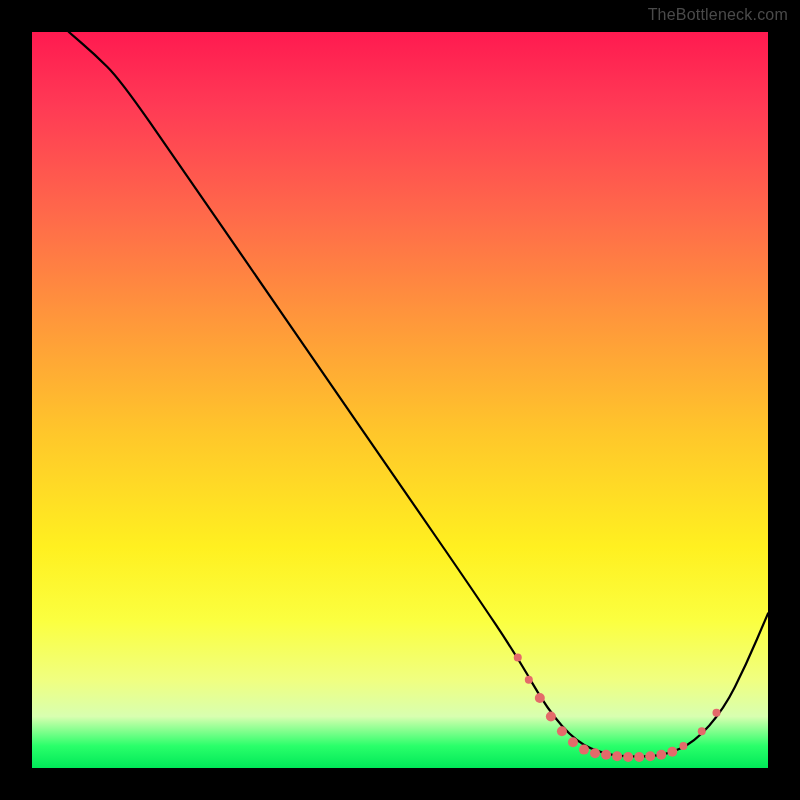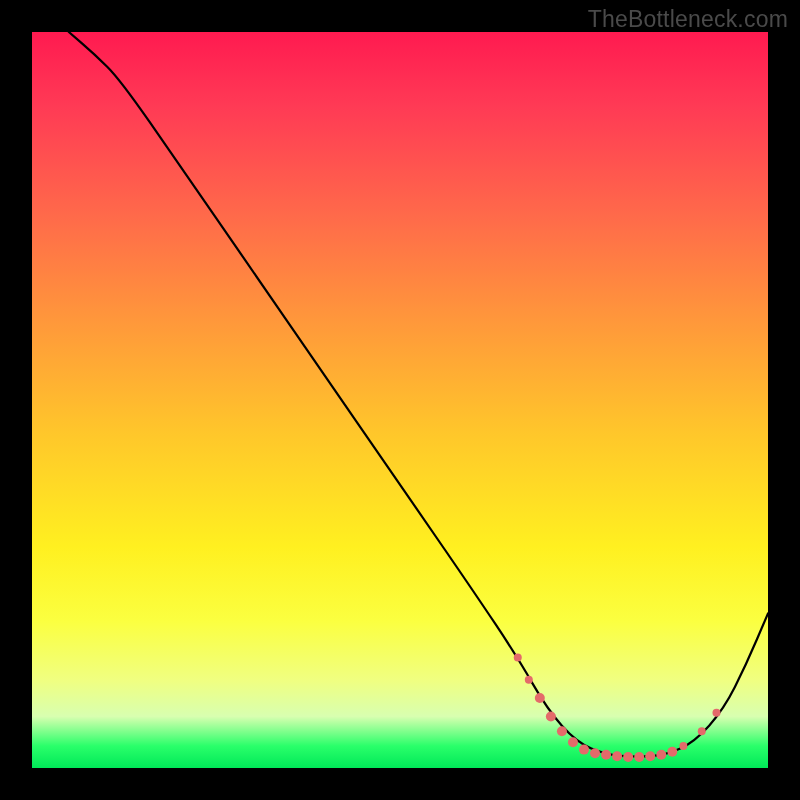--- a/index.html
+++ b/index.html
@@ -28,21 +28,21 @@
       #d8ffb0 93%,
       #2aff6a 97%,
       #00e858 100%
     );
   }
   .watermark {
     position: absolute;
     top: 6px;
     right: 12px;
     color: #4a4a4a;
-    font-size: 23px;
+    font-size: 16px;
     font-weight: 500;
     z-index: 10;
     letter-spacing: 0.2px;
   }
   svg.curve {
     position: absolute;
     left: 0;
     top: 0;
     width: 736px;
     height: 736px;

